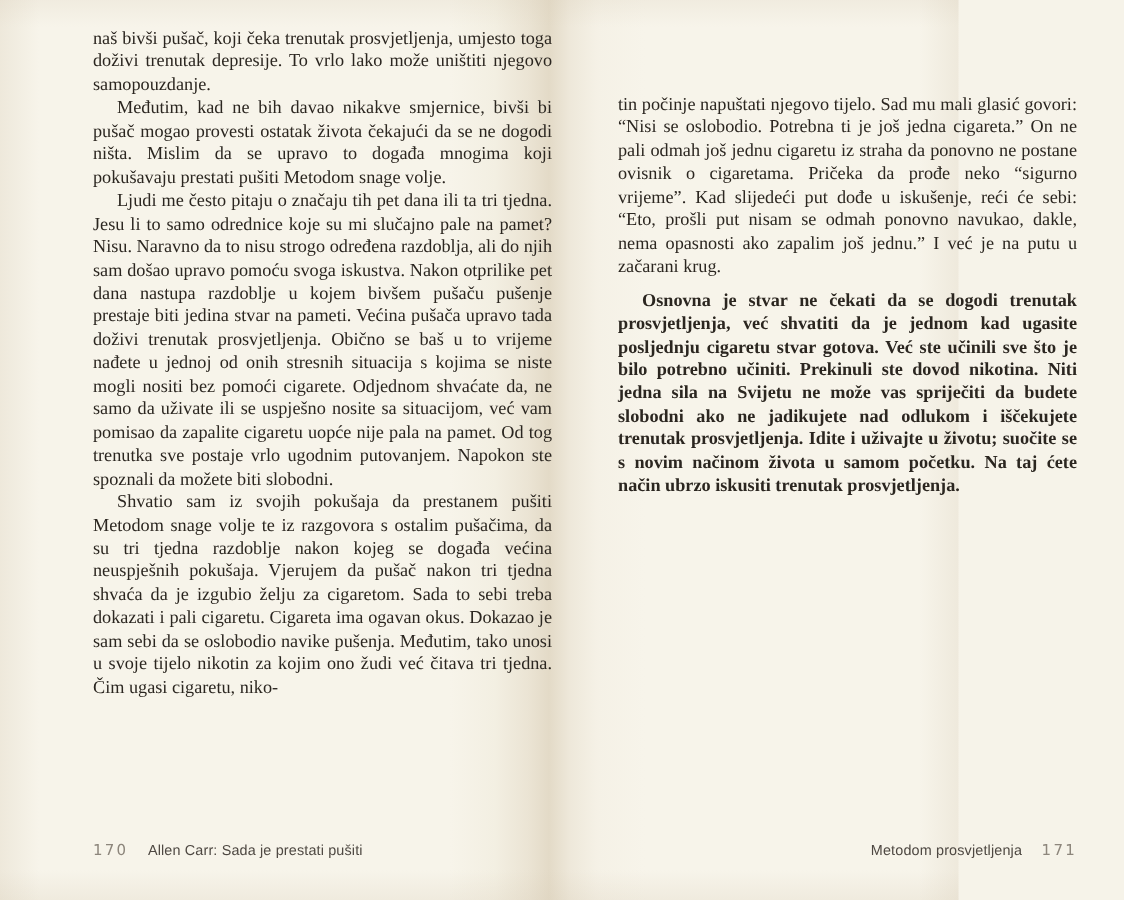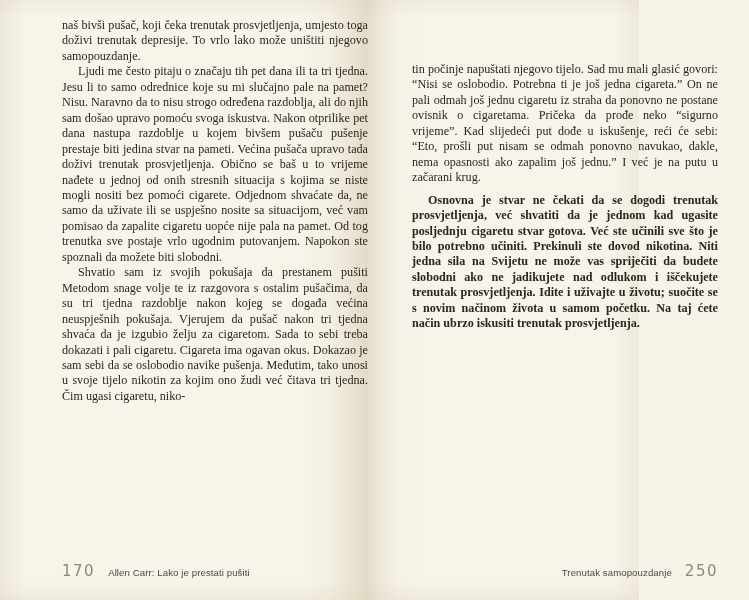--- a/index.html
+++ b/index.html
@@ -92,61 +92,62 @@
   .page-right .footer { right: 31px; }
 
   .footer-inner {
     display: flex;
     align-items: baseline;
     gap: 13px;
   }
 
   .folio {
     font-family: "DejaVu Sans", "Liberation Sans", sans-serif;
-    font-size: 15px;
+    font-size: 10px;
     letter-spacing: 1.5px;
     color: #8d867c;
   }
 
   .runhead {
     color: #4e4842;
     letter-spacing: 0.1px;
   }
 </style>
 </head>
 <body>
 
 <div class="spread">
 
   <div class="page page-left">
 
     <div class="textblock">
       <p class="noindent">naš bivši pušač, koji čeka trenutak prosvjetljenja, umjesto toga doživi trenutak depresije. To vrlo lako može uništiti njegovo samopouzdanje.</p>
+      <p>Međutim, kad ne bih davao nikakve smjernice, bivši bi pušač mogao provesti ostatak života čekajući da se ne dogodi ništa. Mislim da se upravo to događa mnogima koji pokušavaju prestati pušiti Metodom snage volje.</p>
       <p>Ljudi me često pitaju o značaju tih pet dana ili ta tri tjedna. Jesu li to samo odrednice koje su mi slučajno pale na pamet? Nisu. Naravno da to nisu strogo određena razdoblja, ali do njih sam došao upravo pomoću svoga iskustva. Nakon otprilike pet dana nastupa razdoblje u kojem bivšem pušaču pušenje prestaje biti jedina stvar na pameti. Većina pušača upravo tada doživi trenutak prosvjetljenja. Obično se baš u to vrijeme nađete u jednoj od onih stresnih situacija s kojima se niste mogli nositi bez pomoći cigarete. Odjednom shvaćate da, ne samo da uživate ili se uspješno nosite sa situacijom, već vam pomisao da zapalite cigaretu uopće nije pala na pamet. Od tog trenutka sve postaje vrlo ugodnim putovanjem. Napokon ste spoznali da možete biti slobodni.</p>
       <p>Shvatio sam iz svojih pokušaja da prestanem pušiti Metodom snage volje te iz razgovora s ostalim pušačima, da su tri tjedna razdoblje nakon kojeg se događa većina neuspješnih pokušaja. Vjerujem da pušač nakon tri tjedna shvaća da je izgubio želju za cigaretom. Sada to sebi treba dokazati i pali cigaretu. Cigareta ima ogavan okus. Dokazao je sam sebi da se oslobodio navike pušenja. Međutim, tako unosi u svoje tijelo nikotin za kojim ono žudi već čitava tri tjedna. Čim ugasi cigaretu, niko-</p>
     </div>
 
     <div class="footer">
       <div class="footer-inner">
         <span class="folio">170</span>
-        <span class="runhead">Allen Carr: Lako je prestati pušiti</span>
+        <span class="runhead">Allen Carr: Sada je prestati pušiti</span>
       </div>
     </div>
 
   </div>
 
   <div class="page page-right">
 
     <div class="textblock">
       <p class="noindent">tin počinje napuštati njegovo tijelo. Sad mu mali glasić govori: “Nisi se oslobodio. Potrebna ti je još jedna cigareta.” On ne pali odmah još jednu cigaretu iz straha da ponovno ne postane ovisnik o cigaretama. Pričeka da prođe neko “sigurno vrijeme”. Kad slijedeći put dođe u iskušenje, reći će sebi: “Eto, prošli put nisam se odmah ponovno navukao, dakle, nema opasnosti ako zapalim još jednu.” I već je na putu u začarani krug.</p>
       <p class="gap">Osnovna je stvar ne čekati da se dogodi trenutak prosvjetljenja, već shvatiti da je jednom kad ugasite posljednju cigaretu stvar gotova. Već ste učinili sve što je bilo potrebno učiniti. Prekinuli ste dovod nikotina. Niti jedna sila na Svijetu ne može vas spriječiti da budete slobodni ako ne jadikujete nad odlukom i iščekujete trenutak prosvjetljenja. Idite i uživajte u životu; suočite se s novim načinom života u samom početku. Na taj ćete način ubrzo iskusiti trenutak prosvjetljenja.</p>
     </div>
 
     <div class="footer">
       <div class="footer-inner">
-        <span class="runhead">Trenutak samopouzdanje</span>
-        <span class="folio">250</span>
+        <span class="runhead">Metodom prosvjetljenja</span>
+        <span class="folio">171</span>
       </div>
     </div>
 
   </div>
 
 </div>
 
 </body></html>

